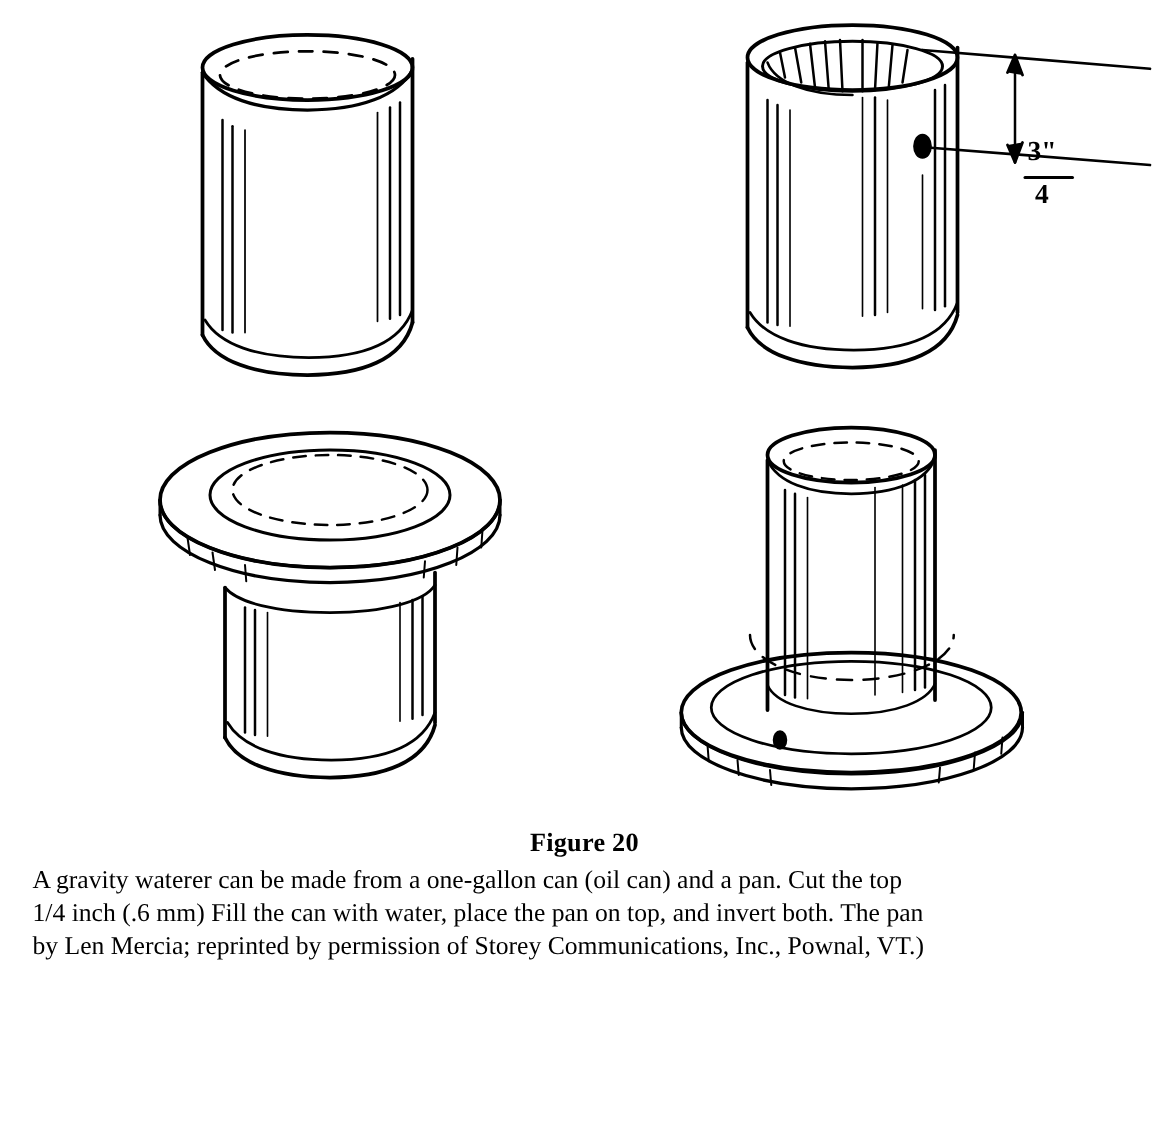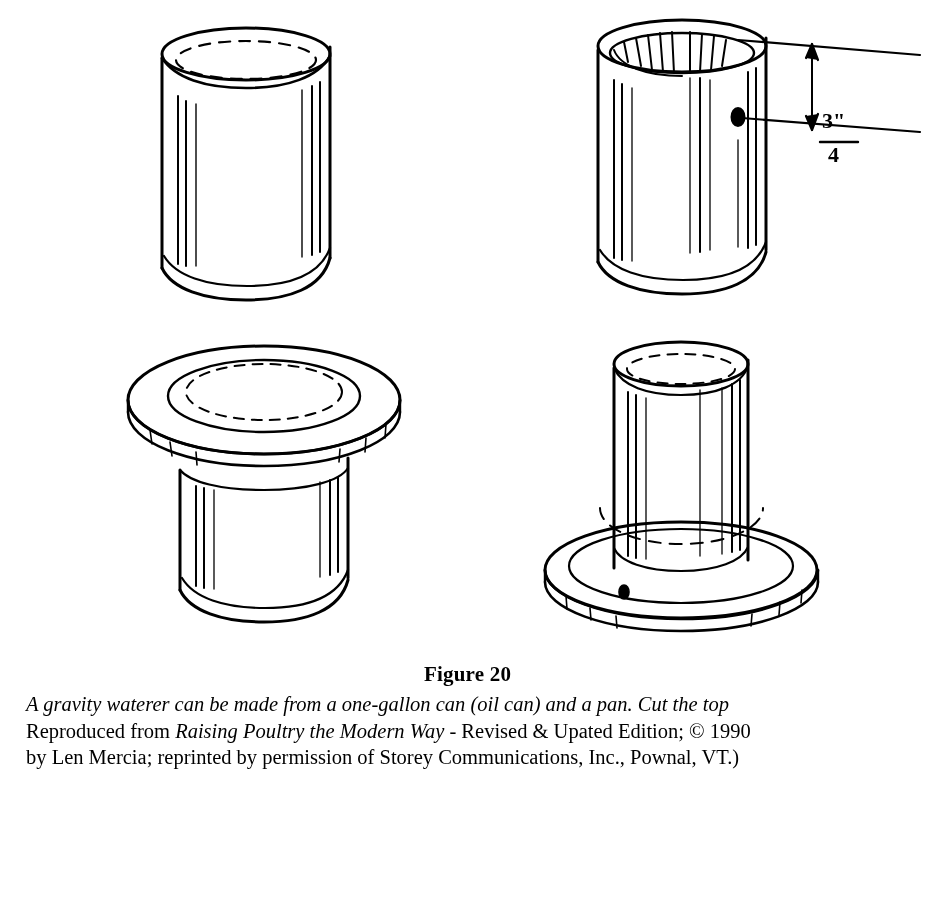--- a/index.html
+++ b/index.html
@@ -45,21 +45,20 @@
   .caption-text {
     font-size: 20.5px;
     line-height: 1.30;
     padding: 0 12px 0 26px;
     font-family: "Liberation Serif", serif;
   }
   .caption-line {
     white-space: nowrap;
   }
   .ital {
-    font-style: italic;
   }
   .rom {
     font-style: normal;
   }
   .dim-label {
     position: absolute;
     font-family: "Liberation Serif", serif;
     font-size: 22px;
     font-weight: 600;
     color: #000;
@@ -242,18 +241,18 @@
     </svg>
 
     <div class="dim-label" style="left:822px; top:108px;">3"</div>
     <div class="dim-label" style="left:828px; top:142px;">4</div>
   </div>
 
   <div class="caption-block">
     <div class="figure-title">Figure 20</div>
     <div class="caption-text">
       <div class="caption-line ital">A gravity waterer can be made from a one-gallon can (oil can) and a pan. Cut the top</div>
-      <div class="caption-line"><span class="rom">Reproduced from </span><span class="ital">Raising Poultry the Modern Way</span><span class="rom"> - Revised &amp; Upated Edition; © 1990</span></div>
+      <div class="caption-line ital">1/4 inch (.6 mm) Fill the can with water, place the pan on top, and invert both. The pan</div>
       <div class="caption-line rom">by Len Mercia;  reprinted by permission of Storey Communications, Inc., Pownal, VT.)</div>
     </div>
   </div>
 
 </div>
 
 </body></html>

